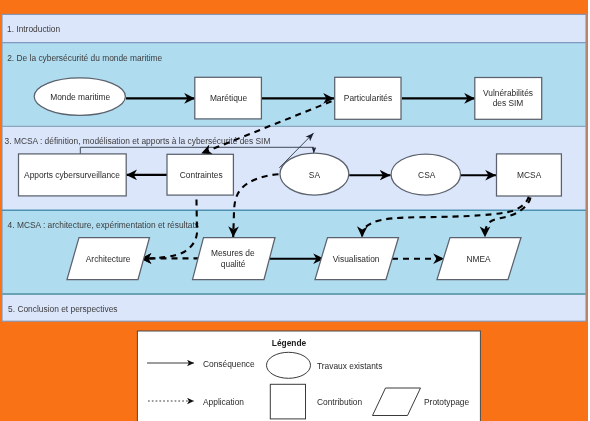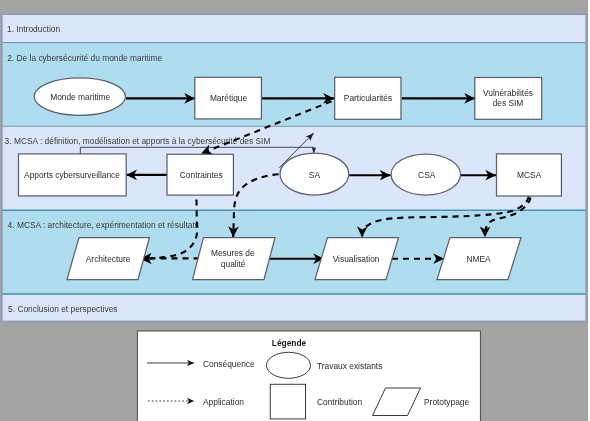--- a/index.html
+++ b/index.html
@@ -1,18 +1,18 @@
 <!DOCTYPE html>
 <html><head>
 <meta charset="utf-8">
 <title>Plan</title>
 <style>
   html,body{margin:0;padding:0;background:#ffffff;}
   body{width:590px;height:421px;overflow:hidden;font-family:"Liberation Sans",sans-serif;}
-  #stage{position:relative;width:588px;height:421px;background:#a3a3a3;}
+  #stage{position:relative;width:588px;height:421px;background:#f97316;}
   svg#diagram{display:block;position:absolute;left:0;top:0;}
   #stage::after{content:"";position:absolute;inset:0;pointer-events:none;}
   text{font-family:"Liberation Sans",sans-serif;-webkit-font-smoothing:antialiased;}
 
   .sec-label{font-size:8.4px;fill:#3c3c3c;}
   .node-label{font-size:8.4px;fill:#2b2b2b;text-anchor:middle;}
   .leg-label{font-size:8.4px;fill:#2b2b2b;}
   .leg-title{font-size:8.4px;fill:#1a1a1a;font-weight:bold;text-anchor:middle;}
   .nodeshape{fill:#ffffff;stroke:#5b626d;stroke-width:1.25;}
   .arrow{stroke:#000000;stroke-width:2.1;fill:none;}

